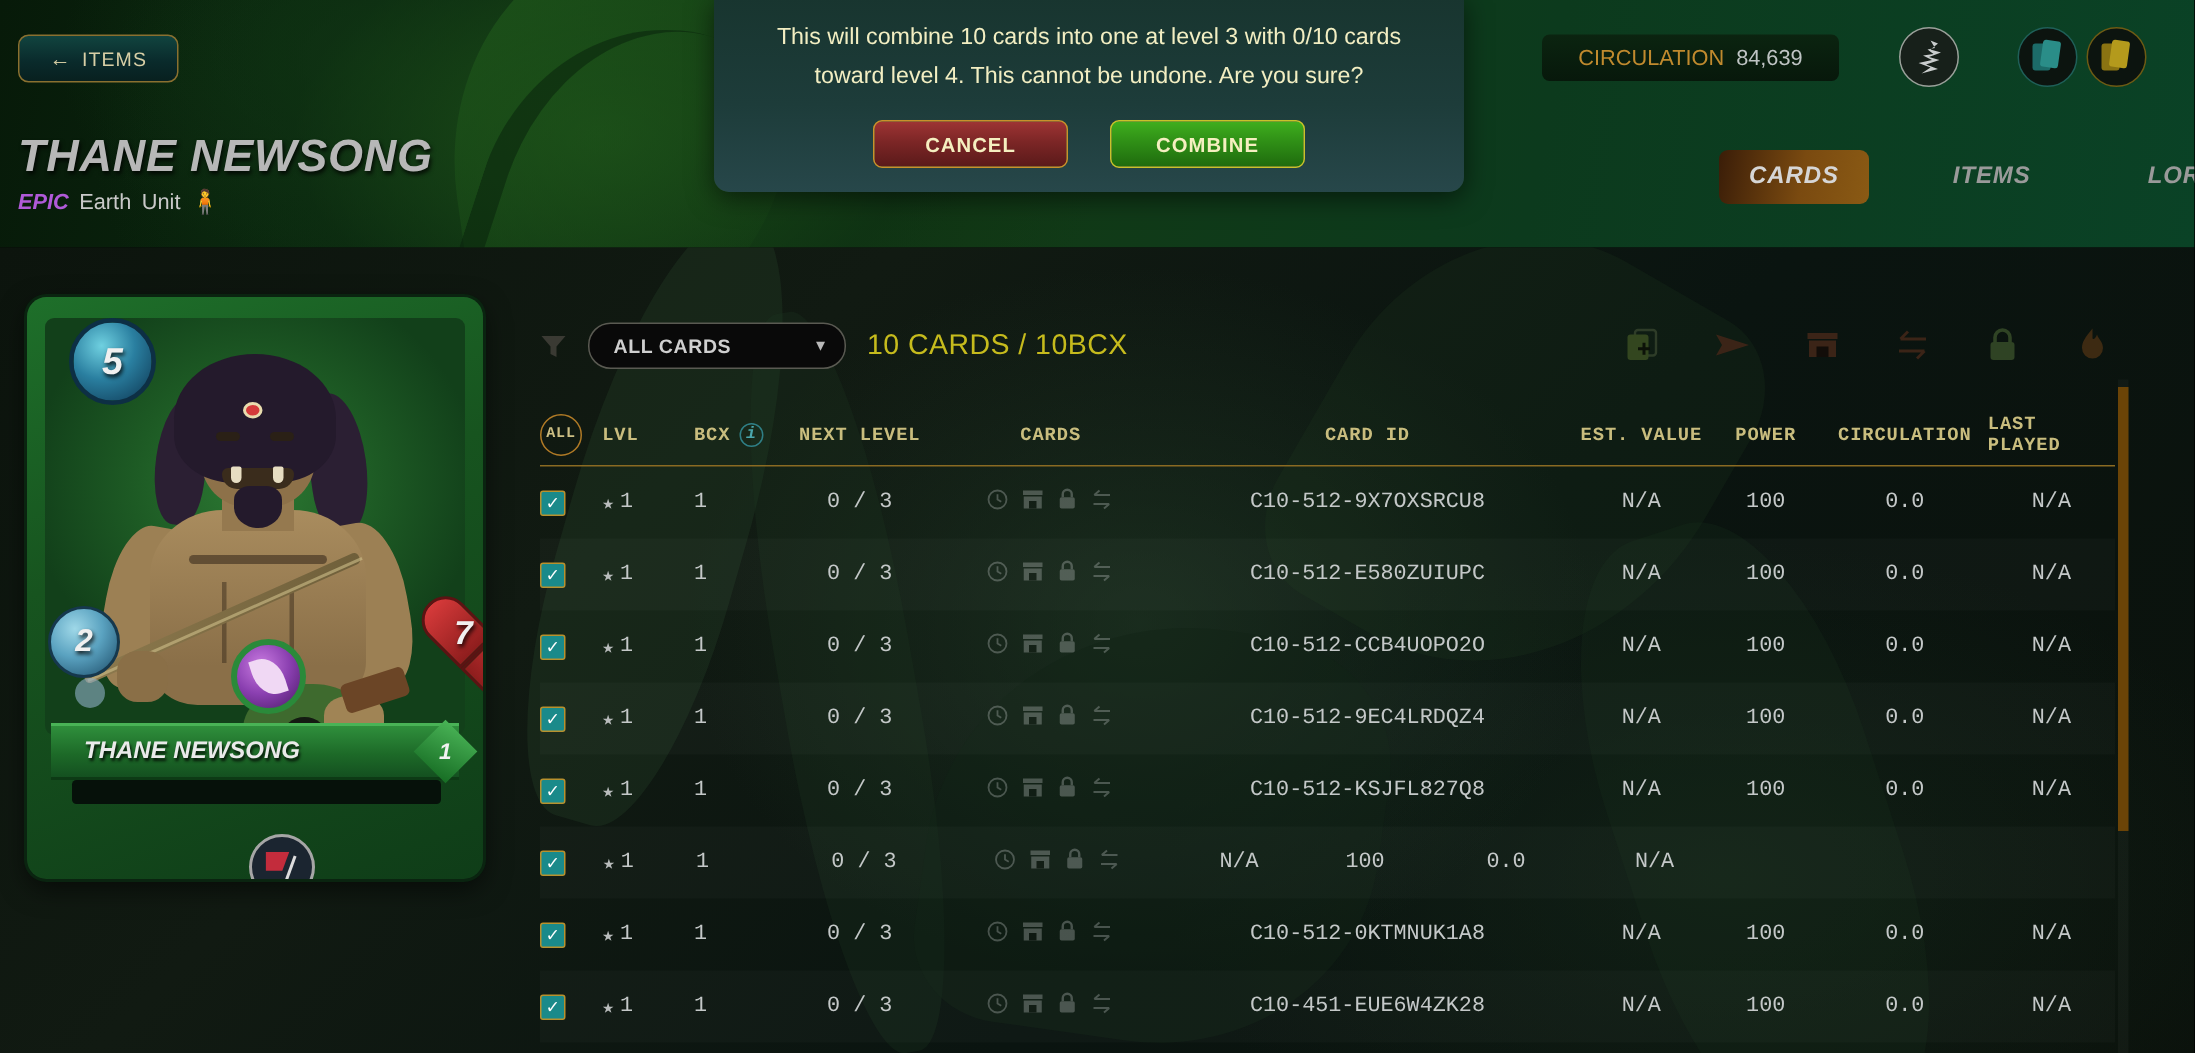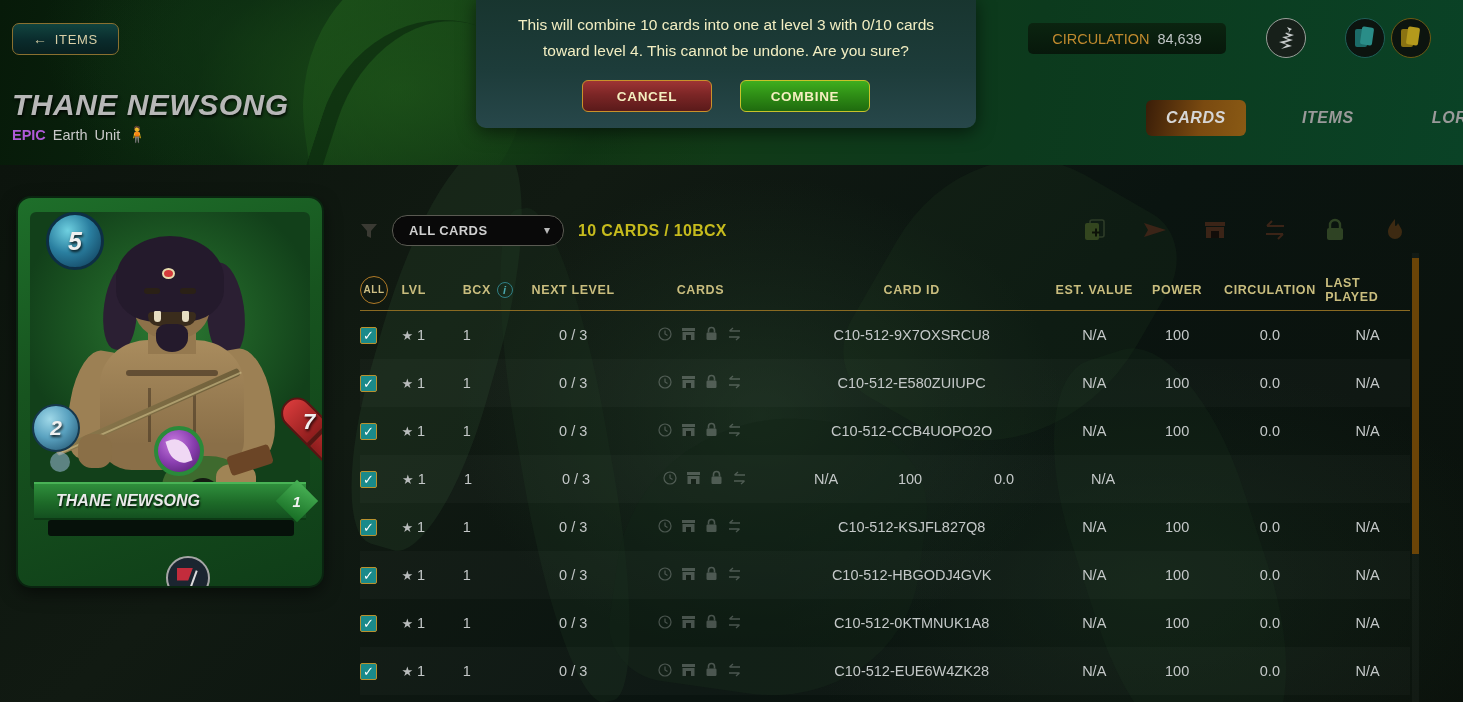--- a/index.html
+++ b/index.html
@@ -50,21 +50,21 @@
     font-size: 30px; font-weight: bold; font-style: italic;
     letter-spacing: .5px;
     color: #b7b7b7;
     text-shadow: 1px 2px 3px rgba(0,0,0,.8);
   }
   .card-sub {
     position: absolute; left: 12px; top: 125px;
     font-size: 14.5px; color: #c9c9c9;
     display: flex; align-items: center; gap: 7px;
   }
-  .card-sub .rar { color: #b05ad8; font-weight: bold; }
+  .card-sub .rar { color: #b05ad8; font-weight: bold; font-style: italic; }
   .card-sub .ticon { font-size: 16px; color: #d0d0d0; transform: scaleX(-1); display:inline-block;}
 
   .circ-badge {
     position: absolute; left: 1028px; top: 23px;
     width: 198px; height: 31px;
     border-radius: 5px;
     background: linear-gradient(180deg, #0b2410 0%, #07180b 100%);
     display: flex; align-items: center; justify-content: center; gap: 8px;
     font-size: 14.5px;
   }
@@ -231,26 +231,26 @@
   
   .filter-row { position: absolute; left: 360px; top: 50px; display: flex; align-items: center; gap: 14px; }
   .funnel { width: 18px; height: 18px; }
   .allcards-select {
     width: 172px; height: 31px; border: 1px solid #5a5a52; border-radius: 15px;
     background: #090909; color: #cfcfcf; font-size: 13px; font-weight: bold;
     padding: 0 28px 0 16px; letter-spacing: .4px;
     -webkit-appearance: none; appearance: none; cursor: pointer;
     font-family: "Liberation Sans", sans-serif;
   }
-  .count-text { font-size: 16px; color: #c6bb1d; letter-spacing: .3px; font-weight: bold; }
+  .count-text { font-size: 19px; color: #c6bb1d; letter-spacing: .3px; }
 
   .action-icons { position: absolute; left: 1078px; top: 48px; display: flex; align-items: center; gap: 26px; }
   .act { width: 34px; height: 34px; display: flex; align-items: center; justify-content: center; cursor: pointer; }
 
-  .tbl { position: absolute; left: 360px; top: 104px; width: 1050px; }
+  .tbl { position: absolute; left: 360px; top: 104px; width: 1050px; font-family: Liberation Mono, monospace; }
   .thead {
     display: flex; align-items: center; height: 42px;
     font-size: 12.5px; font-weight: bold; letter-spacing: .6px; color: #c9bd7e;
     border-bottom: 1px solid #8a6a22;
   }
   .th { display: flex; align-items: center; }
   .all-circle {
     width: 28px; height: 28px; border-radius: 50%;
     border: 1.5px solid #b07a26; color: #cdbf84; font-size: 10px;
     display: flex; align-items: center; justify-content: center; cursor: pointer;
@@ -636,20 +636,21 @@
       <span><svg width="13" height="15" viewBox="0 0 13 15">
                     <path d="M3.5 6.5 V4.5 a3 3 0 0 1 6 0 v2" fill="none" stroke="#cfd3d3" stroke-width="1.6"></path>
                     <rect x="1.5" y="6.5" width="10" height="7.5" rx="1.2" fill="#cfd3d3"></rect>
                   </svg></span>
       <span><svg width="15" height="14" viewBox="0 0 15 14" fill="none" stroke="#cfd3d3" stroke-width="1.3">
                     <path d="M13 4 H2.5 M6 1 L2.5 4"></path>
                     <path d="M2 10 H12.5 M9 13 L12.5 10"></path>
                   </svg></span>
     </span>
             </div>
+      <div class="th c-id ctr">C10-512-9EC4LRDQZ4</div>
       <div class="th c-est ctr">N/A</div>
       <div class="th c-pow ctr">100</div>
       <div class="th c-prod ctr">0.0</div>
       <div class="th c-last ctr">N/A</div>
           </div>
           <div class="row">
       <div class="th c-sel">
         <span class="cb">✓</span>
       </div>
       <div class="th c-lvl">
@@ -709,21 +710,20 @@
       <span><svg width="13" height="15" viewBox="0 0 13 15">
                     <path d="M3.5 6.5 V4.5 a3 3 0 0 1 6 0 v2" fill="none" stroke="#cfd3d3" stroke-width="1.6"></path>
                     <rect x="1.5" y="6.5" width="10" height="7.5" rx="1.2" fill="#cfd3d3"></rect>
                   </svg></span>
       <span><svg width="15" height="14" viewBox="0 0 15 14" fill="none" stroke="#cfd3d3" stroke-width="1.3">
                     <path d="M13 4 H2.5 M6 1 L2.5 4"></path>
                     <path d="M2 10 H12.5 M9 13 L12.5 10"></path>
                   </svg></span>
     </span>
             </div>
-      <div class="th c-id ctr">C10-512-HBGODJ4GVK</div>
       <div class="th c-est ctr">N/A</div>
       <div class="th c-pow ctr">100</div>
       <div class="th c-prod ctr">0.0</div>
       <div class="th c-last ctr">N/A</div>
           </div>
           <div class="row">
       <div class="th c-sel">
         <span class="cb">✓</span>
       </div>
       <div class="th c-lvl">
@@ -783,21 +783,21 @@
       <span><svg width="13" height="15" viewBox="0 0 13 15">
                     <path d="M3.5 6.5 V4.5 a3 3 0 0 1 6 0 v2" fill="none" stroke="#cfd3d3" stroke-width="1.6"></path>
                     <rect x="1.5" y="6.5" width="10" height="7.5" rx="1.2" fill="#cfd3d3"></rect>
                   </svg></span>
       <span><svg width="15" height="14" viewBox="0 0 15 14" fill="none" stroke="#cfd3d3" stroke-width="1.3">
                     <path d="M13 4 H2.5 M6 1 L2.5 4"></path>
                     <path d="M2 10 H12.5 M9 13 L12.5 10"></path>
                   </svg></span>
     </span>
             </div>
-      <div class="th c-id ctr">C10-512-EUE6W4ZK28</div>
+      <div class="th c-id ctr">C10-451-EUE6W4ZK28</div>
       <div class="th c-est ctr">N/A</div>
       <div class="th c-pow ctr">100</div>
       <div class="th c-prod ctr">0.0</div>
       <div class="th c-last ctr">N/A</div>
           </div>
         </div>
     </div>
 
     <div class="scrollbar-track"></div>
     <div class="scrollbar-thumb"></div>

